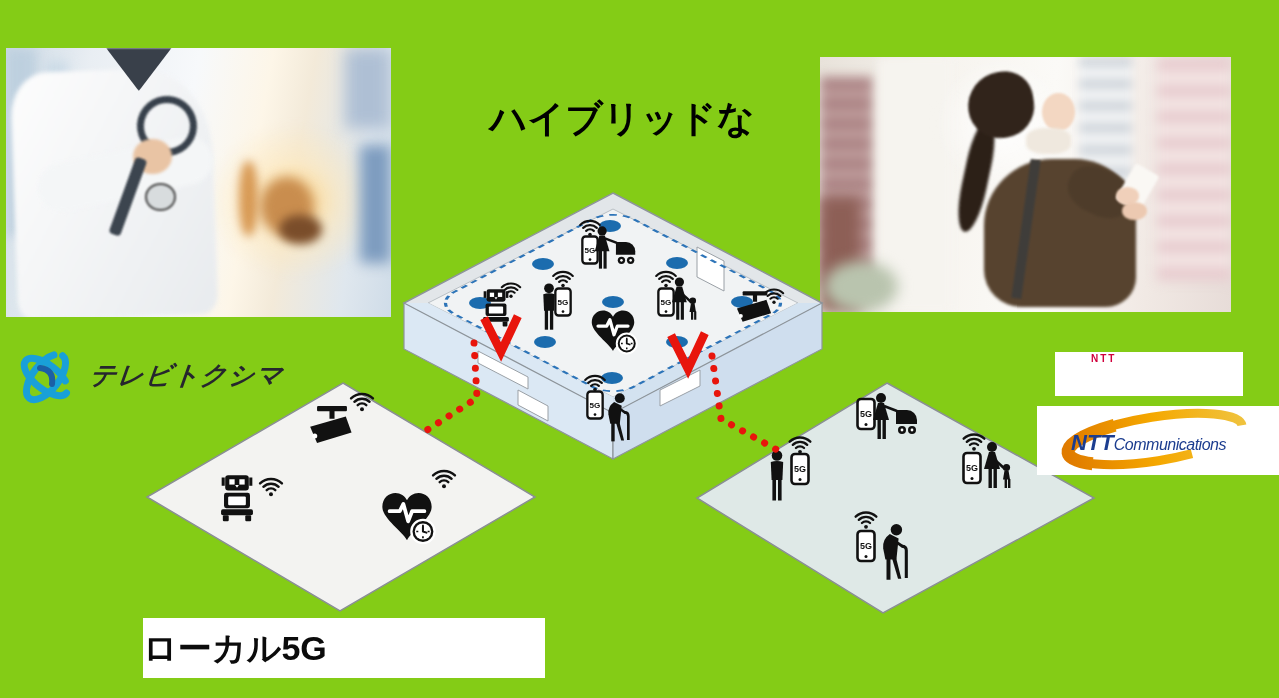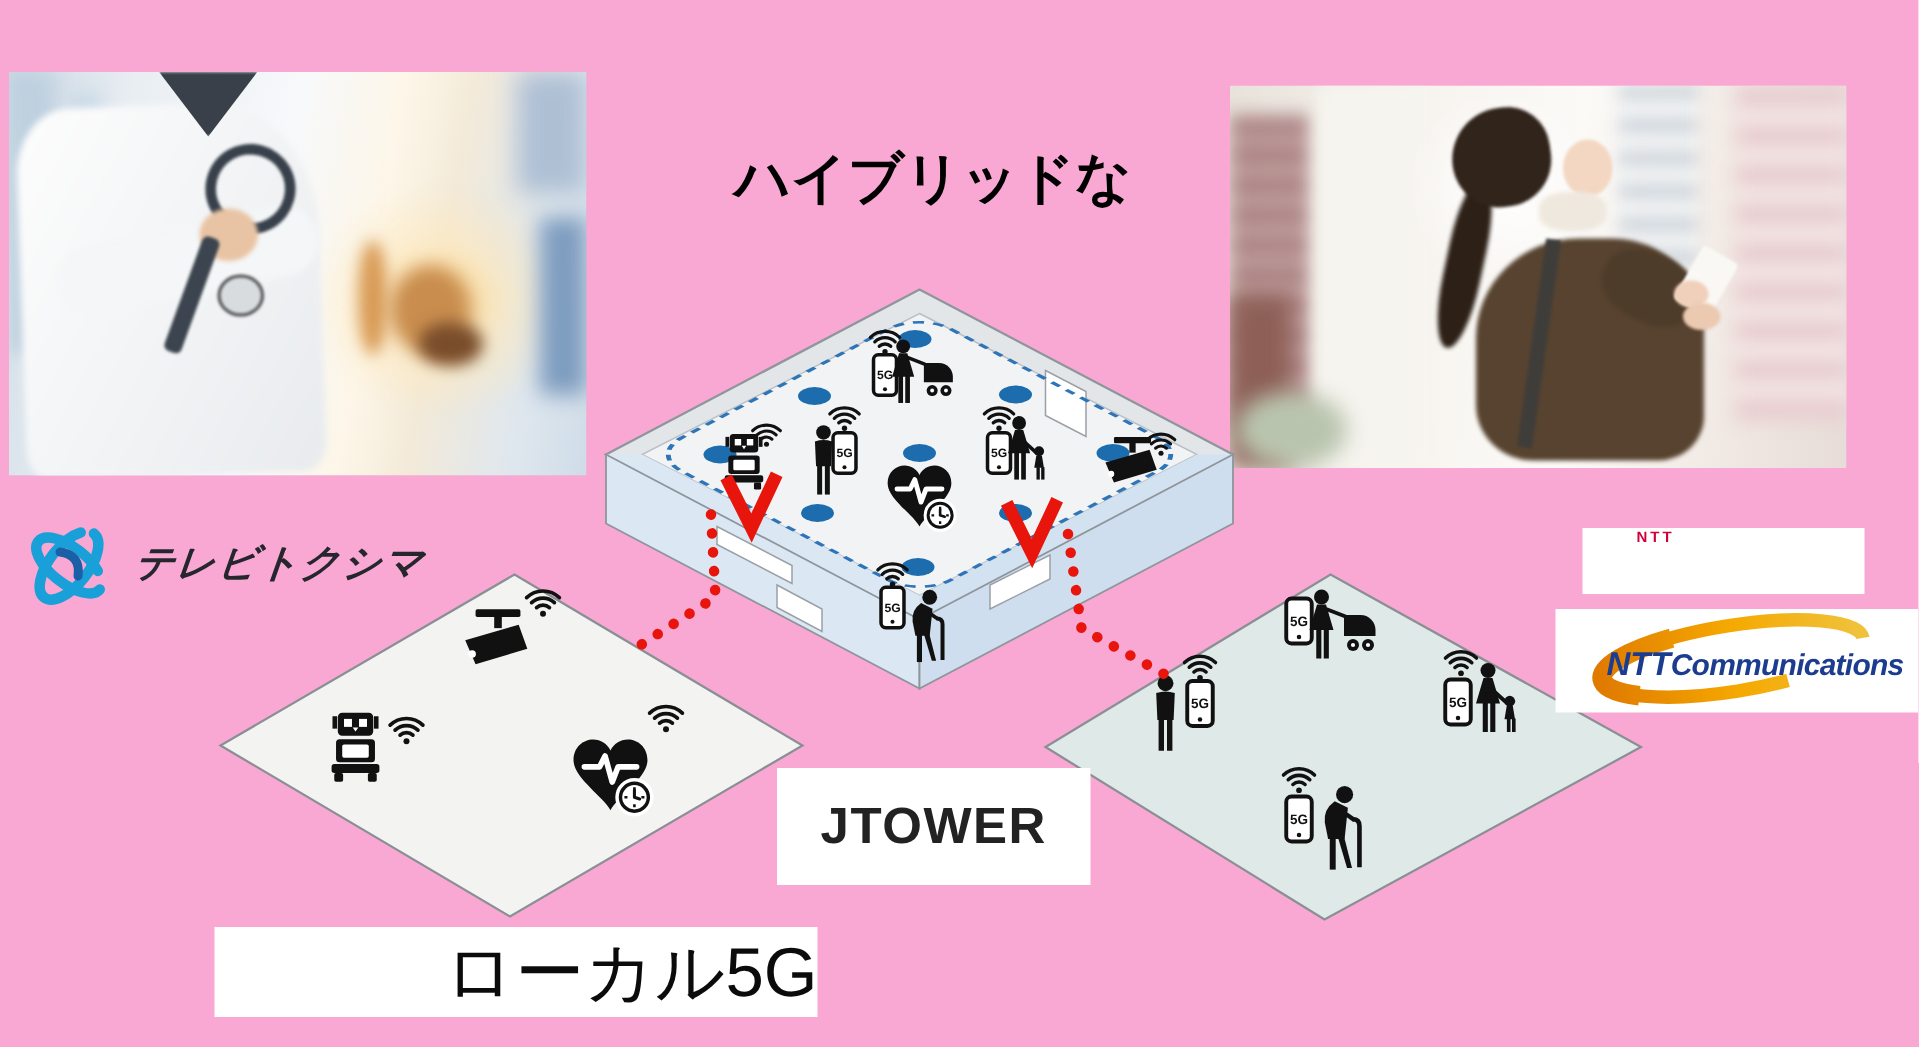--- a/index.html
+++ b/index.html
@@ -1,17 +1,17 @@
 <!DOCTYPE html>
 <html><head>
 <meta charset="utf-8">
 <style>
   html,body{margin:0;padding:0;background:#fff;}
   body{font-family:"Liberation Sans",sans-serif;}
-  .canvas{position:relative;width:1279px;height:698px;background:#f9a8d4;overflow:hidden;}
+  .canvas{position:relative;width:1279px;height:698px;background:#84cc16;overflow:hidden;}
   .abs{position:absolute;}
 
   
   .photo{position:absolute;overflow:hidden;}
   .photo-left{left:6px;top:48px;width:385px;height:269px;}
   .photo-right{left:820px;top:57px;width:411px;height:255px;}
   .photo div{position:absolute;}
 
   .pl-bg{left:0;top:0;width:100%;height:100%;
     background:linear-gradient(100deg,#ccd9e4 0%,#e9eef3 20%,#f7f9fb 45%,#fdf6e8 62%,#f3ead9 72%,#dfe7ee 88%,#cfdce8 100%);}
@@ -67,36 +67,36 @@
     transform:rotate(30deg);filter:blur(.8px);}
   .pr-hand1{left:72%;top:51%;width:5.5%;height:7%;background:#f0d0ba;border-radius:50%;filter:blur(1px);}
   .pr-hand2{left:73.5%;top:57%;width:6%;height:7%;background:#ecc9b1;border-radius:50%;filter:blur(1px);}
 
   
   .title{left:420px;top:100px;width:404px;text-align:center;font-weight:bold;
     font-size:37px;line-height:38px;color:#000;letter-spacing:0;}
   .title span{display:block;}
   .jtower{left:518px;top:512px;width:209px;height:78px;background:#fff;text-align:center;
     line-height:78px;font-weight:bold;font-size:34px;letter-spacing:1px;color:#222;}
-  .band{background:#fff;text-align:right;font-weight:normal;font-size:46px;color:#0b0b0b;}
+  .band{background:#fff;text-align:left;font-weight:bold;font-size:34px;color:#0b0b0b;}
   .band-local{left:143px;top:618px;width:402px;height:60px;line-height:60px;}
   .band-carrier{left:687px;top:617px;width:406px;height:60px;line-height:60px;}
 
   
   .logo-tvt{left:10px;top:338px;width:300px;height:78px;}
   .tvt-text{position:absolute;left:80px;top:20px;font-size:26px;font-weight:bold;font-style:italic;
     color:#26262e;transform:skewX(-6deg);letter-spacing:1px;white-space:nowrap;}
   .logo-docomo{left:1055px;top:352px;width:188px;height:44px;background:#fff;text-align:center;}
   .docomo-ntt{position:absolute;left:36px;top:1px;font-size:10px;font-weight:bold;
     letter-spacing:2px;color:#d0003c;}
   .docomo-word{font-size:32px;font-weight:bold;color:#d0003c;letter-spacing:-1px;line-height:48px;}
   .logo-nttcom{left:1037px;top:406px;width:242px;height:69px;background:#fff;}
   .nttcom-text{position:absolute;left:34px;top:24px;white-space:nowrap;color:#1c3d8f;}
   .nttcom-ntt{font-size:22px;font-weight:bold;font-style:italic;letter-spacing:0;}
-  .nttcom-com{font-size:20px;font-style:italic;font-weight:bold;letter-spacing:-0.5px;}
+  .nttcom-com{font-size:16px;font-style:italic;font-weight:normal;letter-spacing:-0.5px;}
 
   
   .diagram{left:0;top:0;width:1279px;height:698px;}
   .wf{fill:none;stroke:#111;stroke-width:2.6;stroke-linecap:round;}
   .ic{fill:#111;}
   .t5g{font-family:"Liberation Sans",sans-serif;font-size:9px;font-weight:bold;
     text-anchor:middle;fill:#111;}
 </style>
 </head>
 <body>
@@ -297,21 +297,20 @@
     </g>
 
     <g>
       <path d="M474,343 L477,398 L424,432" fill="none" stroke="#e8150c" stroke-width="7" stroke-dasharray="0.1 12.5" stroke-linecap="round"></path>
       <path d="M712,356 L721,419 L779,451" fill="none" stroke="#e8150c" stroke-width="7" stroke-dasharray="0.1 12.5" stroke-linecap="round"></path>
       <path d="M486,322 L501,352 L516,320" fill="none" stroke="#e8150c" stroke-width="8.5" stroke-linecap="square"></path>
       <path d="M673,339 L688,369 L703,337" fill="none" stroke="#e8150c" stroke-width="8.5" stroke-linecap="square"></path>
     </g>
   </svg>
 
-  <div class="abs jtower">JTOWER</div>
 
   <div class="abs band band-local">ローカル5G</div>
 
   <div class="abs logo-tvt">
     <svg width="72" height="78" viewBox="0 0 72 78">
       <g fill="none" stroke-linecap="round">
         <ellipse cx="36" cy="39" rx="27" ry="13" transform="rotate(-52 36 39)" stroke-width="7" stroke-dasharray="120 25" stroke="#19a0d8"></ellipse>
         <ellipse cx="36" cy="39" rx="26" ry="12" transform="rotate(38 36 39)" stroke-width="7" stroke-dasharray="110 35" stroke="#19a0d8"></ellipse>
         <path d="M30,30 Q44,32 42,46" stroke-width="6" stroke="#1b5fa6"></path>
       </g>

